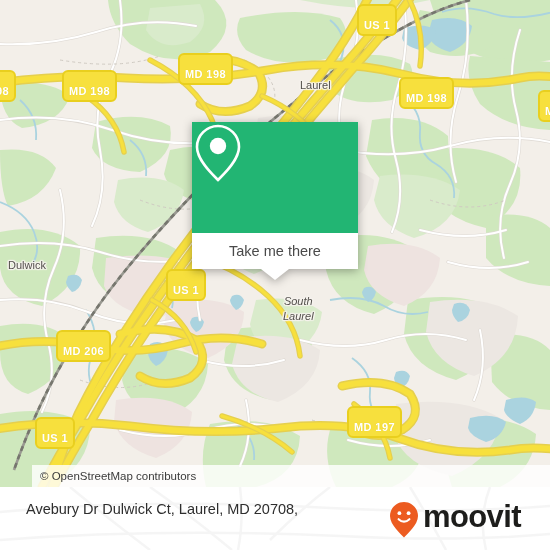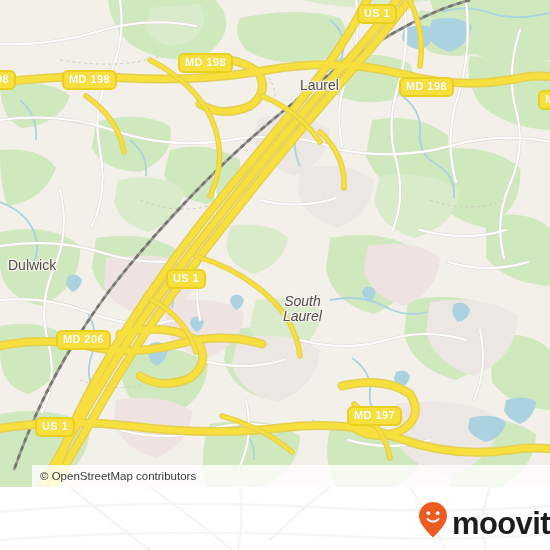--- a/index.html
+++ b/index.html
@@ -14,33 +14,33 @@
   .shield{
     position:absolute;
     background:#f7e03d;
     border:2px solid #e9cf1e;
     border-radius:6px;
     color:#ffffff;
     font-family:"Liberation Sans",sans-serif;
     font-weight:bold;
     font-size:11px;
     line-height:13px;
-    padding:1px 5px 2px 5px;
+    padding:13px 5px 2px 5px;
     letter-spacing:0.4px;
     white-space:nowrap;
     text-shadow:0 0 1px rgba(190,165,10,.35);
     box-sizing:border-box;
   }
 
   
   .place{
     position:absolute;
     color:#53504c;
     font-family:"Liberation Sans",sans-serif;
-    font-size:14px;
+    font-size:11px;
     line-height:15px;
     white-space:nowrap;
     text-shadow:
       -1.4px 0 1px #f6f3ee, 1.4px 0 1px #f6f3ee,
       0 -1.4px 1px #f6f3ee, 0 1.4px 1px #f6f3ee,
       -1px -1px 1px #f6f3ee, 1px 1px 1px #f6f3ee,
       -1px 1px 1px #f6f3ee, 1px -1px 1px #f6f3ee;
   }
   .place.two{line-height:15px;text-align:center;}
 
@@ -84,22 +84,22 @@
     position:absolute;left:0;top:487px;width:550px;height:63px;
     background:#ffffff;overflow:hidden;
   }
   .footer-wm{position:absolute;left:0;top:-487px;opacity:.055;}
   .addr{
     position:absolute;left:26px;top:12px;width:350px;
     color:#2e2e2e;font-size:14.5px;line-height:21px;
     font-family:"Liberation Sans",sans-serif;
   }
   .logo{
-    position:absolute;right:0;top:14px;
-    display:flex;align-items:flex-end;gap:4px;
+    position:absolute;right:29px;top:14px;
+    display:flex;align-items:flex-start;gap:4px;
   }
   .logo-text{
     font-family:"Liberation Sans",sans-serif;
     font-size:31px;font-weight:bold;color:#1d1d1b;
     letter-spacing:-0.6px;line-height:31px;
   }
 </style>
 </head>
 <body>
 
@@ -321,20 +321,32 @@
     <div class="shield" style="left:178px;top:53px;">MD 198</div>
     <div class="shield" style="left:62px;top:70px;">MD 198</div>
     <div class="shield" style="left:-11px;top:70px;">98</div>
     <div class="shield" style="left:399px;top:77px;">MD 198</div>
     <div class="shield" style="left:538px;top:90px;">MD 198</div>
     <div class="shield" style="left:166px;top:269px;">US 1</div>
     <div class="shield" style="left:56px;top:330px;">MD 206</div>
     <div class="shield" style="left:35px;top:417px;">US 1</div>
     <div class="shield" style="left:347px;top:406px;text-align:right;">MD 197</div>
 
+    <div class="card">
+      <div class="card-top">
+        <svg width="52" height="62" viewBox="0 0 52 62">
+          <path d="M26 4 C14.4 4 5 13.4 5 25 C5 38 20 52 26 58 C32 52 47 38 47 25 C47 13.4 37.6 4 26 4 Z" fill="none" stroke="#ffffff" stroke-width="2.6"></path>
+          <circle cx="26" cy="24" r="8.2" fill="#ffffff"></circle>
+        </svg>
+      </div>
+      <div class="card-bot">
+        <span>Take me there</span>
+      </div>
+      <div class="tail"></div>
+    </div>
 
     <div class="attrib">
       <span>© OpenStreetMap contributors</span>
     </div>
   </div>
 
   <div class="footer">
 
     <svg class="footer-wm" width="550" height="550" viewBox="0 0 550 550">
       <g stroke="#555" fill="none" stroke-width="2.5">
@@ -343,20 +355,21 @@
         <path d="M70 487 Q110 520 150 550"></path>
         <path d="M410 487 Q430 520 446 550"></path>
         <path d="M0 512 Q150 498 330 508 Q450 514 550 506"></path>
         <path d="M0 540 Q160 528 340 536 Q460 542 550 534"></path>
         <path d="M240 487 Q244 520 238 550"></path>
         <path d="M490 487 Q478 518 486 550"></path>
       </g>
     </svg>
 
     <div class="addr">
+      <div>Avebury Dr Dulwick Ct, Laurel, MD 20708,</div>
     </div>
 
     <div class="logo">
       <svg width="30" height="38" viewBox="0 0 30 38">
         <path d="M15 1 C7.3 1 1 7.3 1 15 C1 24 12 33 15 36.5 C18 33 29 24 29 15 C29 7.3 22.7 1 15 1 Z" fill="#ec5b20"></path>
         <circle cx="10.4" cy="12.2" r="1.9" fill="#ffffff"></circle>
         <circle cx="19.6" cy="12.2" r="1.9" fill="#ffffff"></circle>
         <path d="M9.6 18.2 Q15 23.2 20.4 18.2" stroke="#ffffff" stroke-width="2.1" fill="none" stroke-linecap="round"></path>
       </svg>
       <span class="logo-text">moovit</span>

